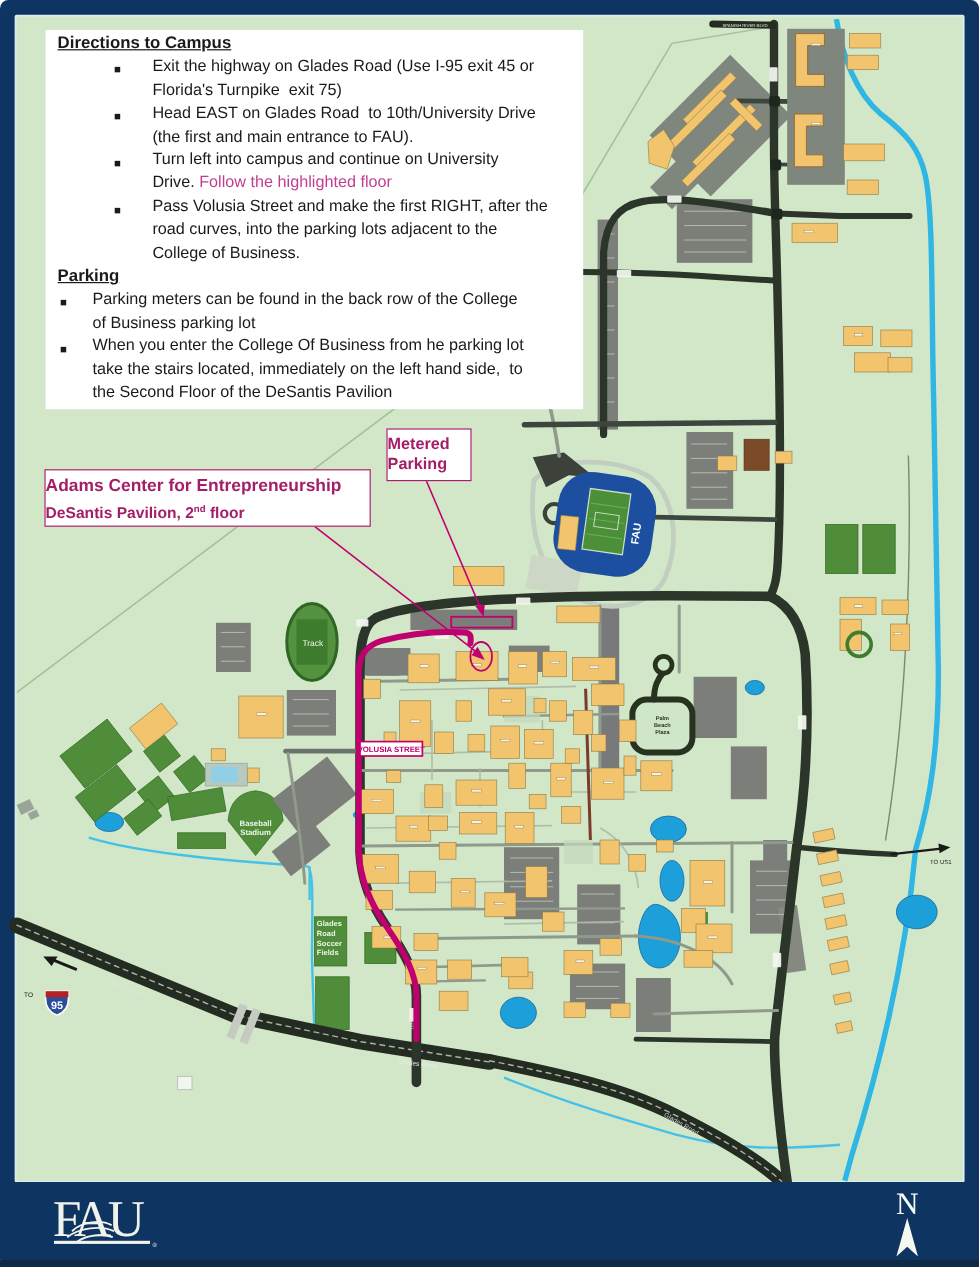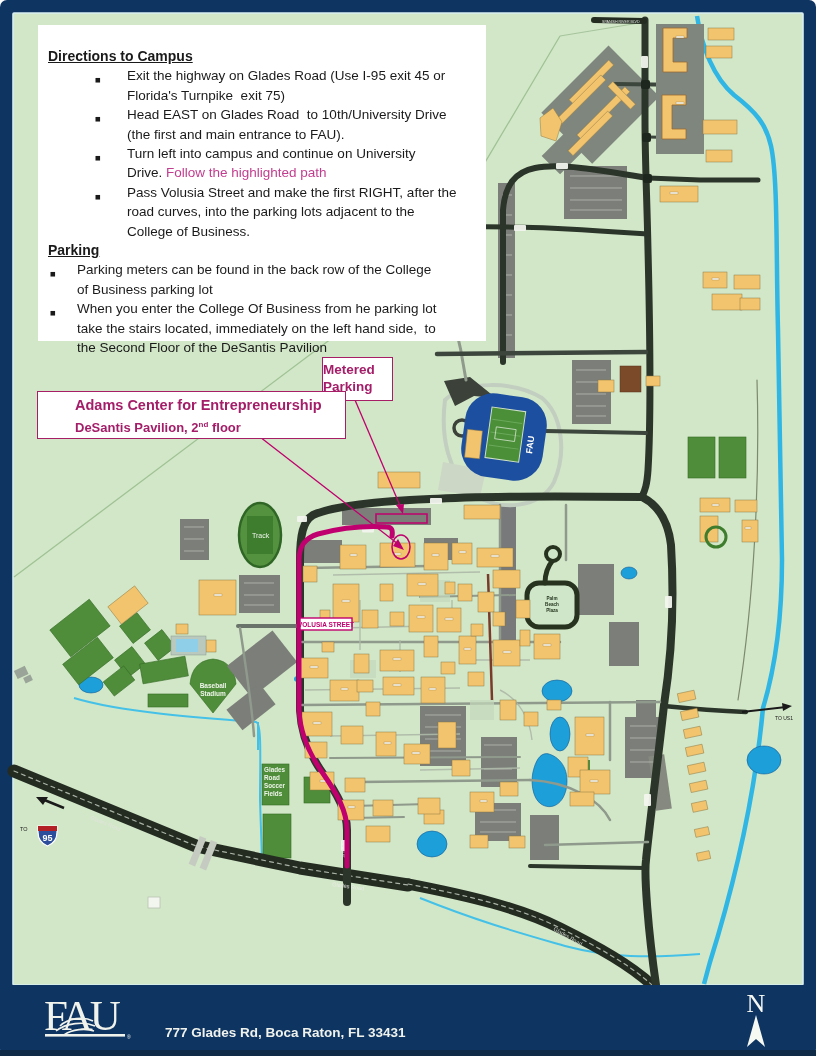--- a/index.html
+++ b/index.html
@@ -556,45 +556,44 @@
   <path d="M64,808 L42,799" stroke="#1a1a1a" stroke-width="2.5" fill="none"></path>
   <path d="M36,797 L48,797 L43,805 Z" fill="#1a1a1a"></path>
   <text x="20" y="831" font-size="5.5" fill="#1a1a1a">TO</text>
 
   <path d="M742,712 L786,707" stroke="#1a1a1a" stroke-width="2" fill="none"></path>
   <path d="M792,706 L782,703 L783,711 Z" fill="#1a1a1a"></path>
   <text x="775" y="720" font-size="5" fill="#1a1a1a">TO US1</text>
 </svg>
 
 <div id="dirbox">
-  <div class="h" style="margin-top:22px;">Directions to Campus</div>
+  <div class="h" style="margin-top:1px;">Directions to Campus</div>
   <div class="it a"><span class="bu">■</span>Exit the highway on Glades Road (Use I-95 exit 45 or<br>Florida's Turnpike&nbsp; exit 75)</div>
   <div class="it a"><span class="bu">■</span>Head EAST on Glades Road&nbsp; to 10th/University Drive<br>(the first and main entrance to FAU).</div>
-  <div class="it a"><span class="bu">■</span>Turn left into campus and continue on University<br>Drive. <span class="mag">Follow the highlighted path</span></div>
+  <div class="it a"><span class="bu">■</span>Turn left into campus and continue on University<br>Drive. <span class="mag">Follow the highlighted floor</span></div>
   <div class="it a"><span class="bu">■</span>Pass Volusia Street and make the first RIGHT, after the<br>road curves, into the parking lots adjacent to the<br>College of Business.</div>
   <div class="h">Parking</div>
   <div class="it b"><span class="bu">■</span>Parking meters can be found in the back row of the College<br>of Business parking lot</div>
   <div class="it b"><span class="bu">■</span>When you enter the College Of Business from he parking lot<br>take the stairs located, immediately on the left hand side,&nbsp; to<br>the Second Floor of the DeSantis Pavilion</div>
 </div>
 
 <div class="mbox" id="meterbox" style="left:322px;top:357px;width:69px;height:39px;font-size:13.5px;line-height:17px;padding-top:3px;">Metered<br>Parking</div>
 
-<div class="mbox" id="adamsbox" style="left:37px;top:391px;width:270px;height:42px;font-size:14.5px;line-height:19px;padding-top:4px;padding-left:37px;">Adams Center for Entrepreneurship<br><span style="font-size:13px;">DeSantis Pavilion, 2<sup style="font-size:8px;">nd</sup> floor</span></div>
+<div class="mbox" id="adamsbox" style="left:37px;top:391px;width:270px;height:42px;font-size:14.5px;line-height:19px;padding-top:4px;">Adams Center for Entrepreneurship<br><span style="font-size:13px;">DeSantis Pavilion, 2<sup style="font-size:8px;">nd</sup> floor</span></div>
 
 <div id="footer">
 
   <svg width="120" height="60" viewBox="0 0 120 60" style="position:absolute;left:40px;top:8px;">
     <text x="4" y="37" font-family="Liberation Serif, serif" font-size="43" fill="#f0f2ec" style="letter-spacing:-1px;">F<tspan dx="-2">A</tspan><tspan dx="-2">U</tspan></text>
     <path d="M20,33 C28,25 44,23 53,28 M16,38 C26,30 44,28 55,33 M24,42 C32,36 46,35 54,38" stroke="#f0f2ec" stroke-width="1.6" fill="none"></path>
     <rect x="5" y="41" width="80" height="2.6" fill="#f0f2ec"></rect>
     <text x="87" y="46" font-size="5" fill="#f0f2ec">®</text>
   </svg>
 
 
-  <div style="position:absolute;left:165px;top:40px;color:#f0f2ec;font-size:13.5px;font-weight:bold;">777 Glades Rd, Boca Raton, FL 33431</div>
 
   <div style="position:absolute;left:741px;top:4px;width:30px;text-align:center;font-family:'Liberation Serif',serif;color:#f6f8f2;font-size:26px;">N</div>
   <svg width="30" height="34" viewBox="0 0 30 34" style="position:absolute;left:741px;top:30px;">
     <path d="M15,0 L24,32 L15,24 L6,32 Z" fill="#f6f8f2"></path>
   </svg>
 
   <div style="position:absolute;left:0;top:65px;width:816px;height:6px;background:#0f2a47;"></div>
 </div>
 </div>
 

